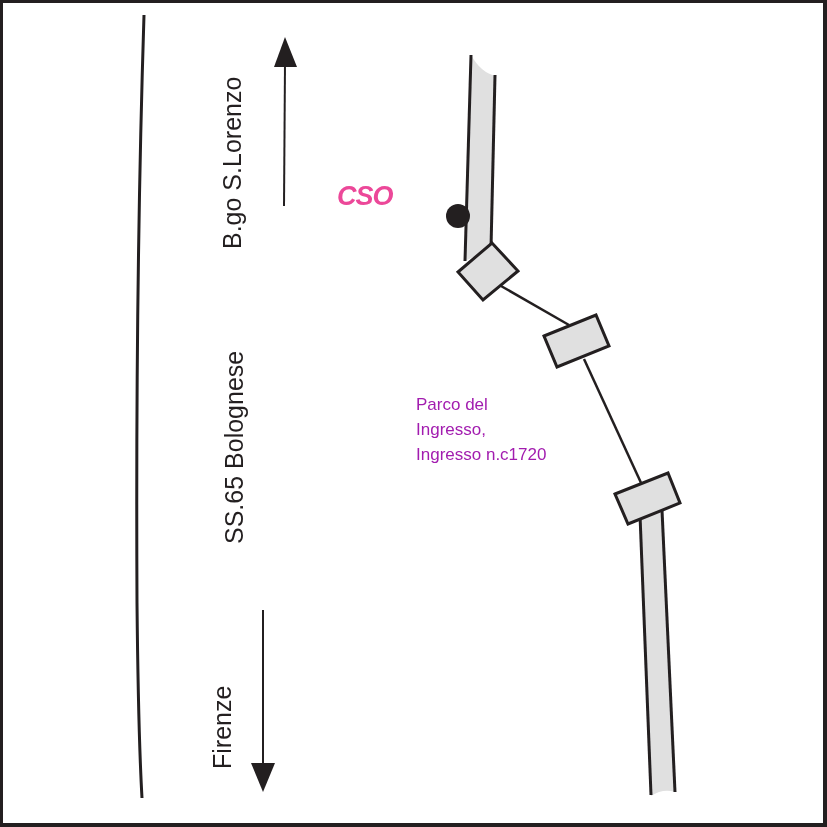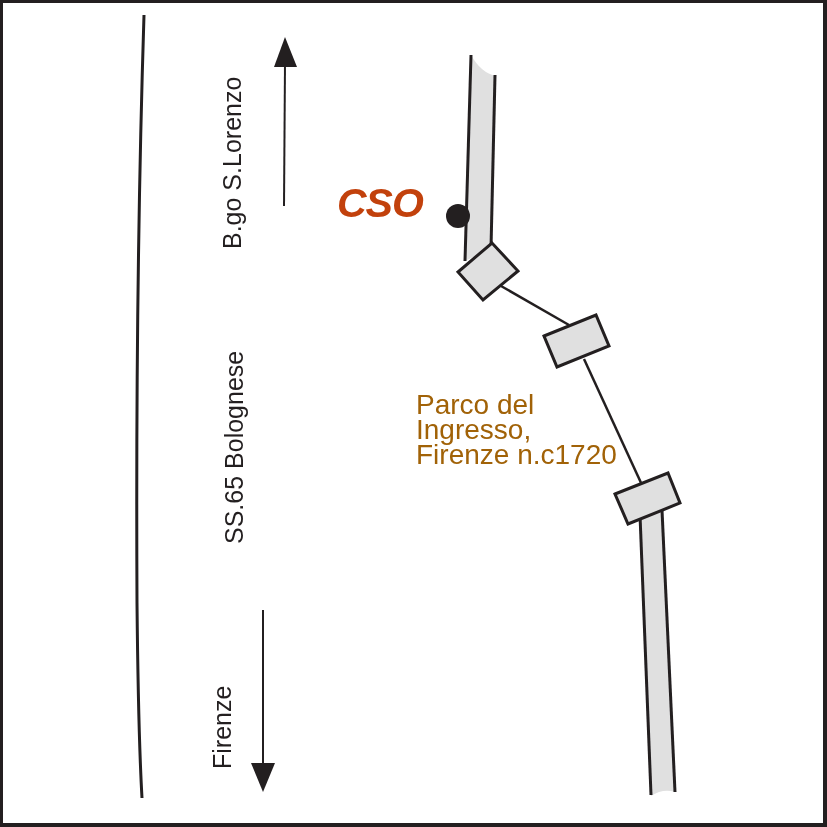--- a/index.html
+++ b/index.html
@@ -26,34 +26,34 @@
       transform: rotate(-90deg);
       line-height: 1;
     }
     #label-borgo { left: 217px; top: 246px; }
     #label-ss65 { left: 219px; top: 541px; }
     #label-firenze { left: 207px; top: 766px; }
     #label-cso {
       position: absolute;
       left: 334px;
       top: 180px;
-      font-size: 41px;
+      font-size: 27px;
       font-weight: bold;
       font-style: italic;
-      color: #c2410c;
+      color: #ec4899;
       line-height: 1;
       letter-spacing: -1px;
     }
     #label-park {
       position: absolute;
       left: 413px;
       top: 389px;
-      font-size: 28px;
+      font-size: 17px;
       line-height: 25px;
-      color: #a16207;
+      color: #a21caf;
     }
     #label-park div { white-space: nowrap; }
   </style>
 </head>
 <body>
 
 <div id="map">
   <svg width="827" height="827" viewBox="0 0 827 827">
 
     <path d="M141,12 C135,200 133,400 134,600 C135,700 137,760 139,795" fill="none" stroke="#231f20" stroke-width="3"></path>
@@ -92,15 +92,15 @@
 
   <div id="label-borgo" class="vlabel">B.go S.Lorenzo</div>
   <div id="label-ss65" class="vlabel">SS.65 Bolognese</div>
   <div id="label-firenze" class="vlabel">Firenze</div>
 
   <div id="label-cso">CSO</div>
 
   <div id="label-park">
     <div>Parco del</div>
     <div>Ingresso,</div>
-    <div>Firenze n.c1720</div>
+    <div>Ingresso n.c1720</div>
   </div>
 </div>
 
 </body></html>

